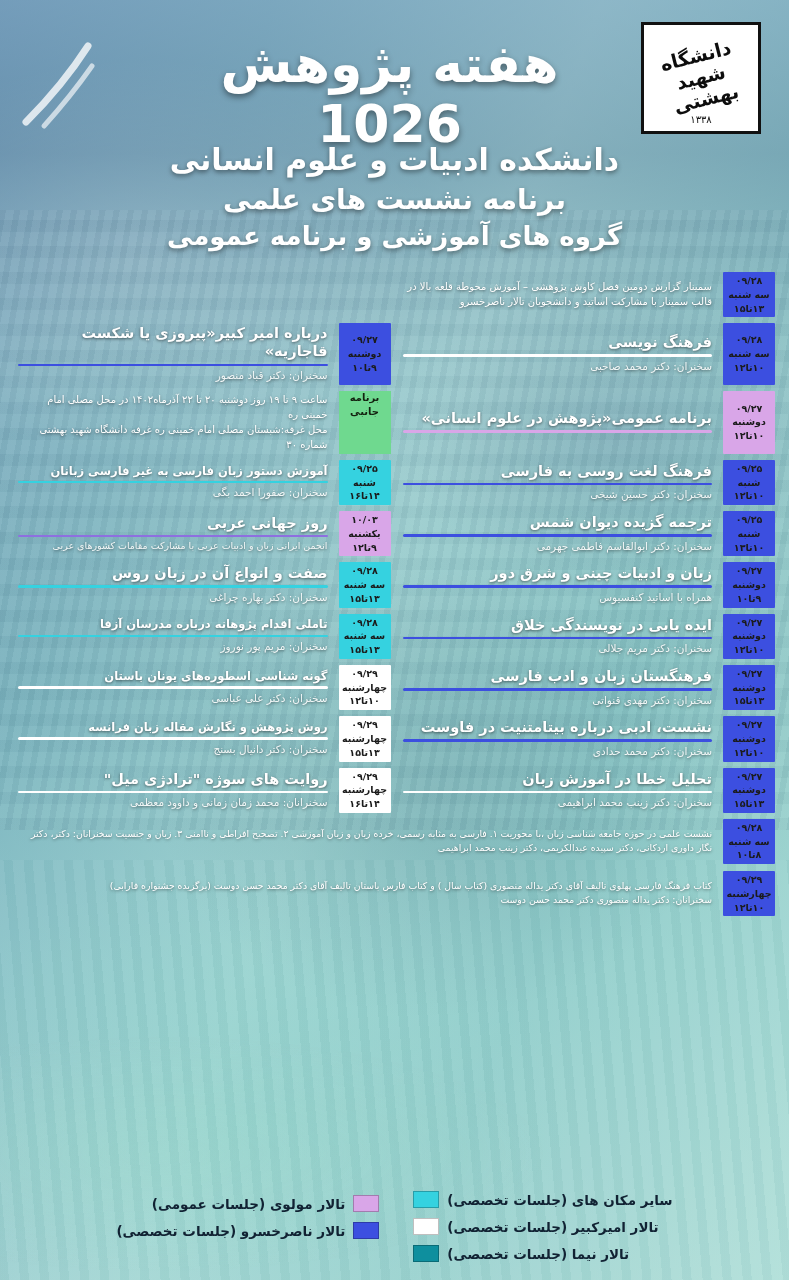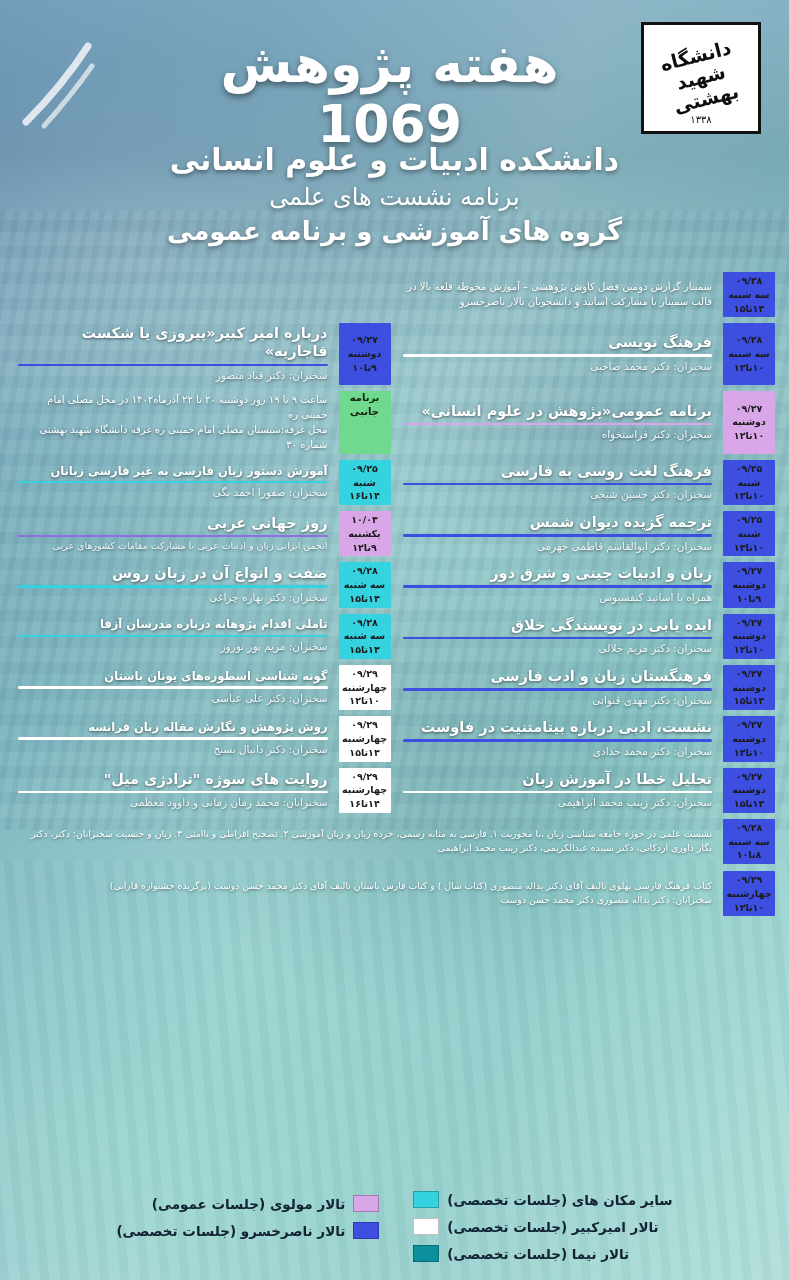--- a/index.html
+++ b/index.html
@@ -82,21 +82,21 @@
     opacity:.85;
   }
 
   .sub-head{
     position:absolute; top:140px; right:40px; left:40px;
     text-align:center; z-index:5; direction:rtl;
     color:#ffffff;
     text-shadow:0 2px 5px rgba(0,0,0,.45);
   }
   .sub-head .l1{ font-size:30px; font-weight:bold; line-height:1.35; }
-  .sub-head .l2{ font-size:24px; font-weight:normal; line-height:1.35; }
+  .sub-head .l2{ font-size:28px; font-weight:bold; line-height:1.35; }
   .sub-head .l3{ font-size:26px; font-weight:bold; line-height:1.4; }
 
   
   .schedule{
     position:absolute; top:272px; right:0; left:0;
     padding:0 14px;
     z-index:5;
   }
   .row{
     display:flex; flex-direction:row; align-items:stretch;
@@ -172,21 +172,21 @@
       <div class="logo-text">دانشگاه شهید بهشتی</div>
       <div class="logo-year">۱۳۳۸</div>
     </div>
   </div>
 
   <svg class="swoosh" viewBox="0 0 80 90">
     <path d="M8 82 C 30 60, 52 34, 70 6" stroke="#ffffff" stroke-width="7" fill="none" opacity="0.9" stroke-linecap="round"></path>
     <path d="M26 86 C 44 66, 60 46, 74 26" stroke="#ffffff" stroke-width="5" fill="none" opacity="0.75" stroke-linecap="round"></path>
   </svg>
 
-  <div class="main-title">هفته پژوهش 1069</div>
+  <div class="main-title">هفته پژوهش 1026</div>
 
   <div class="sub-head">
     <div class="l1">دانشکده ادبیات و علوم انسانی</div>
     <div class="l2">برنامه نشست های علمی</div>
     <div class="l3">گروه های آموزشی و برنامه عمومی</div>
   </div>
 
   <div class="schedule">
 
     <div class="row">
@@ -233,21 +233,20 @@
     <div class="row">
       <div class="col">
         <div class="datebox" style="background:#d9a6e8">
           <span>۰۹/۲۷</span>
           <span>دوشنبه</span>
           <span>۱۰تا۱۲</span>
         </div>
         <div class="entry">
           <div class="etitle">برنامه عمومی«پژوهش در علوم انسانی»</div>
           <div class="uline" style="background:#d9a6e8"></div>
-          <div class="espeaker">سخنران:  دکتر فراستخواه</div>
         </div>
       </div>
       <div class="col">
         <div class="progbox" style="background:#6fd98f">
           <span>برنامه جانبی</span>
         </div>
         <div class="entry">
           <div class="eplain" style="white-space:pre-line">ساعت ۹ تا ۱۹ روز دوشنبه ۲۰ تا ۲۲ آذرماه۱۴۰۲ در محل مصلی امام خمینی ره
 محل غرفه:شبستان مصلی امام خمینی ره غرفه دانشگاه شهید بهشتی شماره ۳۰</div>
         </div>

